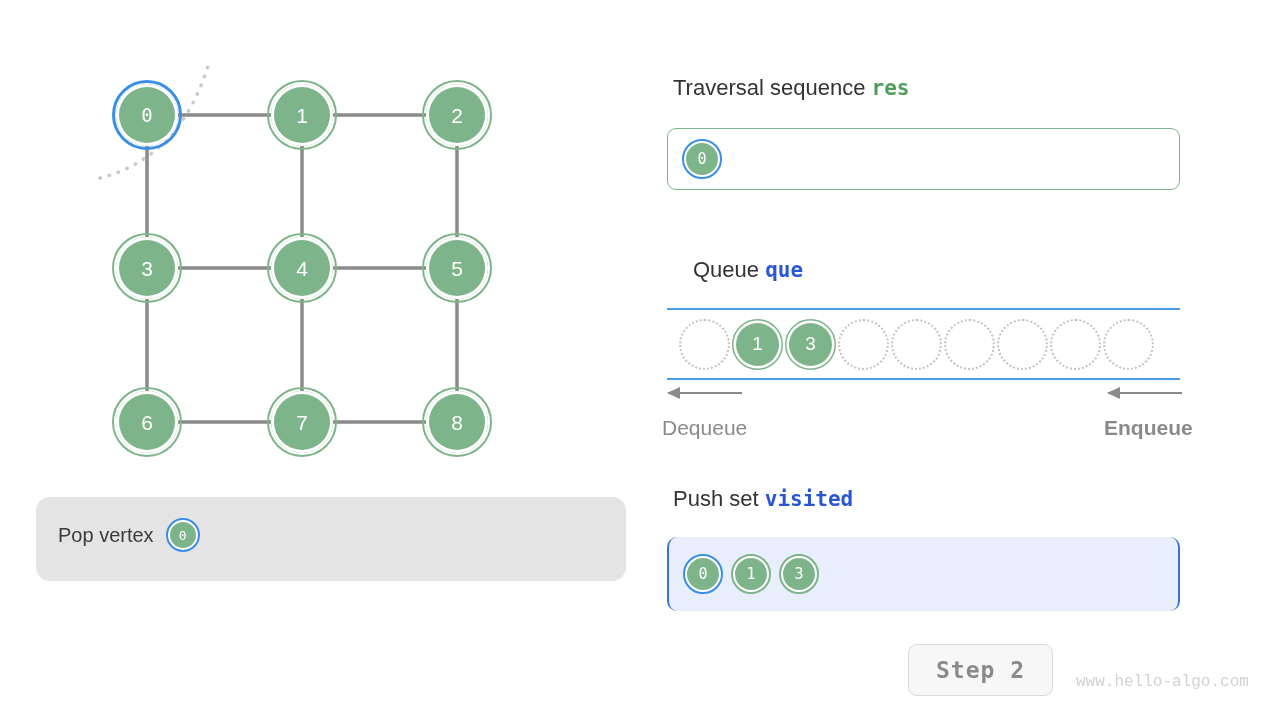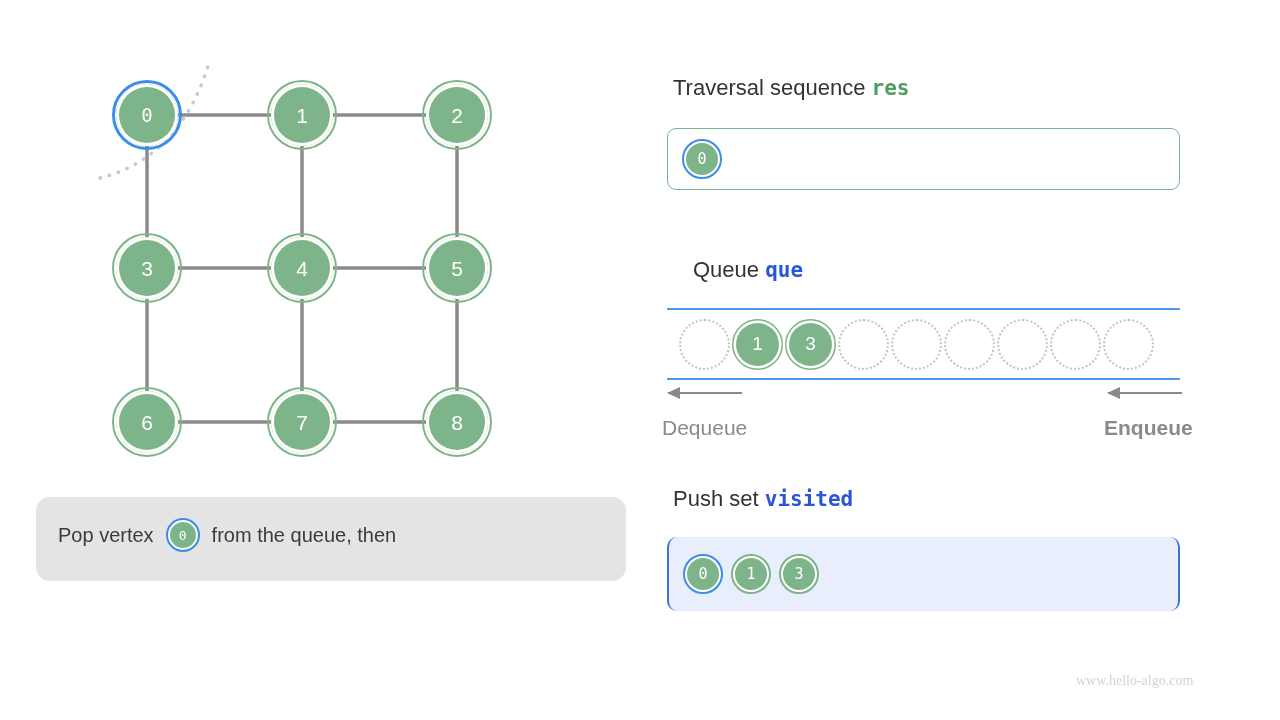--- a/index.html
+++ b/index.html
@@ -138,21 +138,21 @@
   
   #step-button{
     position:absolute;left:248px;top:644px;width:145px;height:52px;
     background:#f7f7f7;border:1.6px solid #d8d8d8;border-radius:9px;
     display:flex;align-items:center;justify-content:center;
     font-family:"DejaVu Sans Mono", monospace;font-weight:bold;
     font-size:23px;color:#8a8a8a;letter-spacing:1px;box-sizing:border-box;
   }
   #watermark{
     position:absolute;left:416px;top:673px;
-    font-family:Liberation Serif, serif;font-size:14px;color:#d2d2d2;
+    font-family:Liberation Mono, monospace;font-size:16px;color:#d2d2d2;
     white-space:nowrap;
   }
 </style>
 </head>
 <body>
 
 <div class="stage">
 
   <div id="graph-panel">
     <svg id="graph-svg" width="640" height="480">
@@ -221,21 +221,20 @@
       </div>
   </div>
 
   <div id="caption-box">
     <div class="cap-line1">
       <span>Pop vertex</span>
       <span class="cap-chip">
         <span class="cc-fill">0</span>
         <span class="cc-ring"></span>
       </span>
-      <span>from the queue, then</span>
     </div>
   </div>
 
   <div id="right-panel">
 
     <div class="section-title" style="left:13px;top:75px;">
       <span>Traversal sequence</span>
       <span class="t-mono-green">res</span>
     </div>
     <div id="res-box">
@@ -310,16 +309,17 @@
         <div class="chip mono">
           <div class="chip-fill">1</div>
           <div class="chip-ring"></div>
         </div>
         <div class="chip mono">
           <div class="chip-fill">3</div>
           <div class="chip-ring"></div>
         </div>
       </div>
 
+    <div id="step-button">Step 2</div>
     <div id="watermark">www.hello-algo.com</div>
   </div>
 
 </div>
 
 </body></html>

